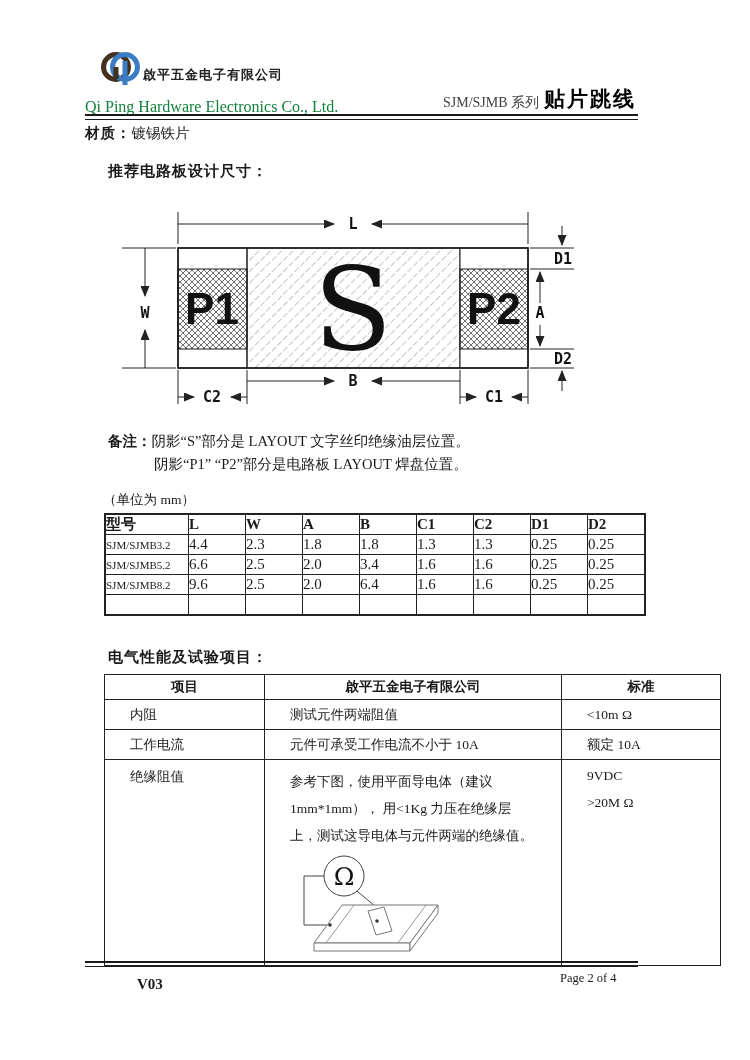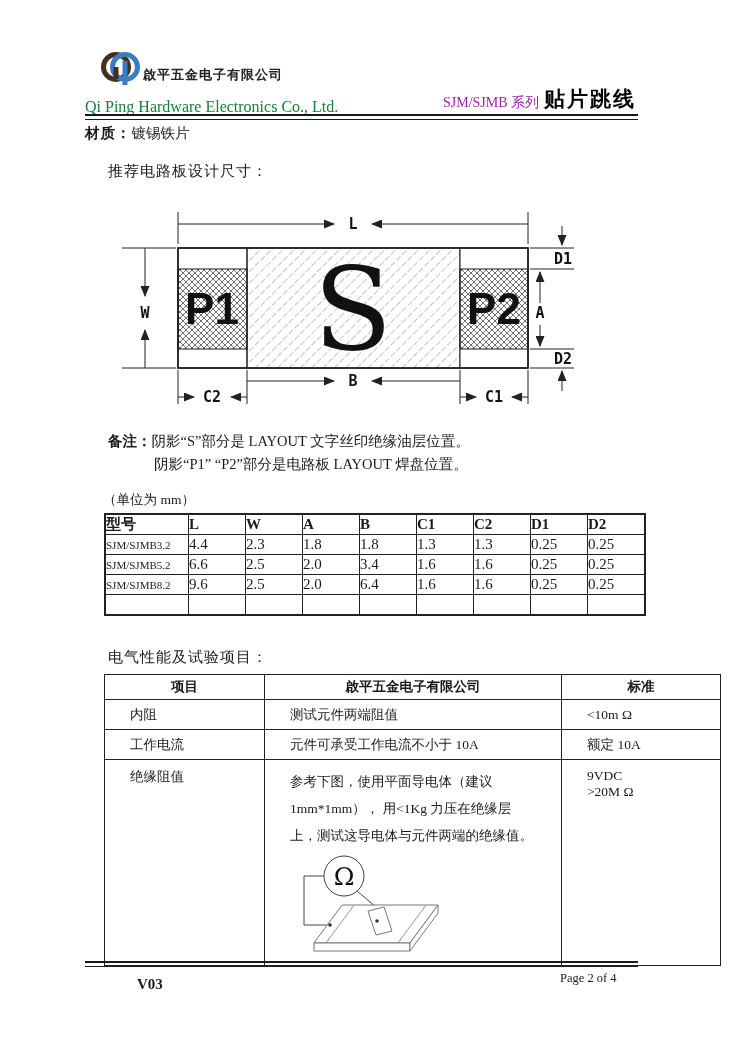--- a/index.html
+++ b/index.html
@@ -2,46 +2,46 @@
 <html><head>
 <meta charset="utf-8">
 <style>
   html,body{margin:0;padding:0;background:#ffffff;}
   .page{position:relative;width:734px;height:1060px;background:#ffffff;
         font-family:"Liberation Serif","DejaVu Serif",serif;color:#1a1a1a;overflow:hidden;}
   .abs{position:absolute;}
   
   .company-cn{left:143px;top:66px;font-size:13px;font-weight:600;letter-spacing:1px;color:#222;}
   .company-en{left:85px;top:92px;font-size:16px;color:#15803d;margin-top:6px;}
-  .series{left:443px;top:94px;font-size:14px;color:#a21caf;}
+  .series{left:443px;top:94px;font-size:14px;color:#404040;}
   .product{left:544px;top:85px;font-size:21px;font-weight:bold;letter-spacing:2px;color:#000;}
   .dbl-rule{left:85px;width:553px;height:3px;border-top:2px solid #1a1a1a;border-bottom:1px solid #1a1a1a;}
   .material{left:85px;top:124px;font-size:14.5px;}
   .material b{letter-spacing:1px;}
-  .sec-title{font-size:15px;font-weight:normal;letter-spacing:1px;}
+  .sec-title{font-size:15px;font-weight:bold;letter-spacing:1px;}
   
   .notes{left:108px;top:430px;font-size:14.5px;line-height:23px;}
   .notes .lbl{font-weight:bold;}
   .notes .l2{margin-left:46px;}
   .units{left:103px;top:491px;font-size:13.5px;}
   
   table{border-collapse:collapse;}
   .dimtab{left:104px;top:513px;}
   .dimtab td,.dimtab th{border:1px solid #222;text-align:left;padding:0;font-size:15px;height:19px;}
   .dimtab th{font-weight:bold;font-size:15px;}
   .dimtab td.model{font-size:11px;}
   .dimtab{border:2px solid #222;}
   
   .eltab{left:104px;top:674px;border:1.5px solid #222;}
   .eltab td,.eltab th{border:1px solid #222;font-size:13.5px;vertical-align:middle;padding:2px 25px;}
   .eltab th{font-weight:bold;text-align:center;height:20px;}
   .eltab td{height:25px;text-align:left;}
   .eltab td.tall{vertical-align:top;padding-top:8px;height:172px;}
   .eltab .desc-text{line-height:27px;}
-  .std2{margin-top:0;}
+  .std2{margin-top:11px;}
   
   .ver{left:137px;top:976px;font-size:15px;font-weight:bold;}
   .pageinfo{left:560px;top:971px;font-size:12.5px;}
   svg text{fill:#111;}
   .dimlbl{font-family:"DejaVu Sans Mono",monospace;font-weight:bold;font-size:15px;}
 </style>
 </head>
 <body>
 
 <div class="page">

